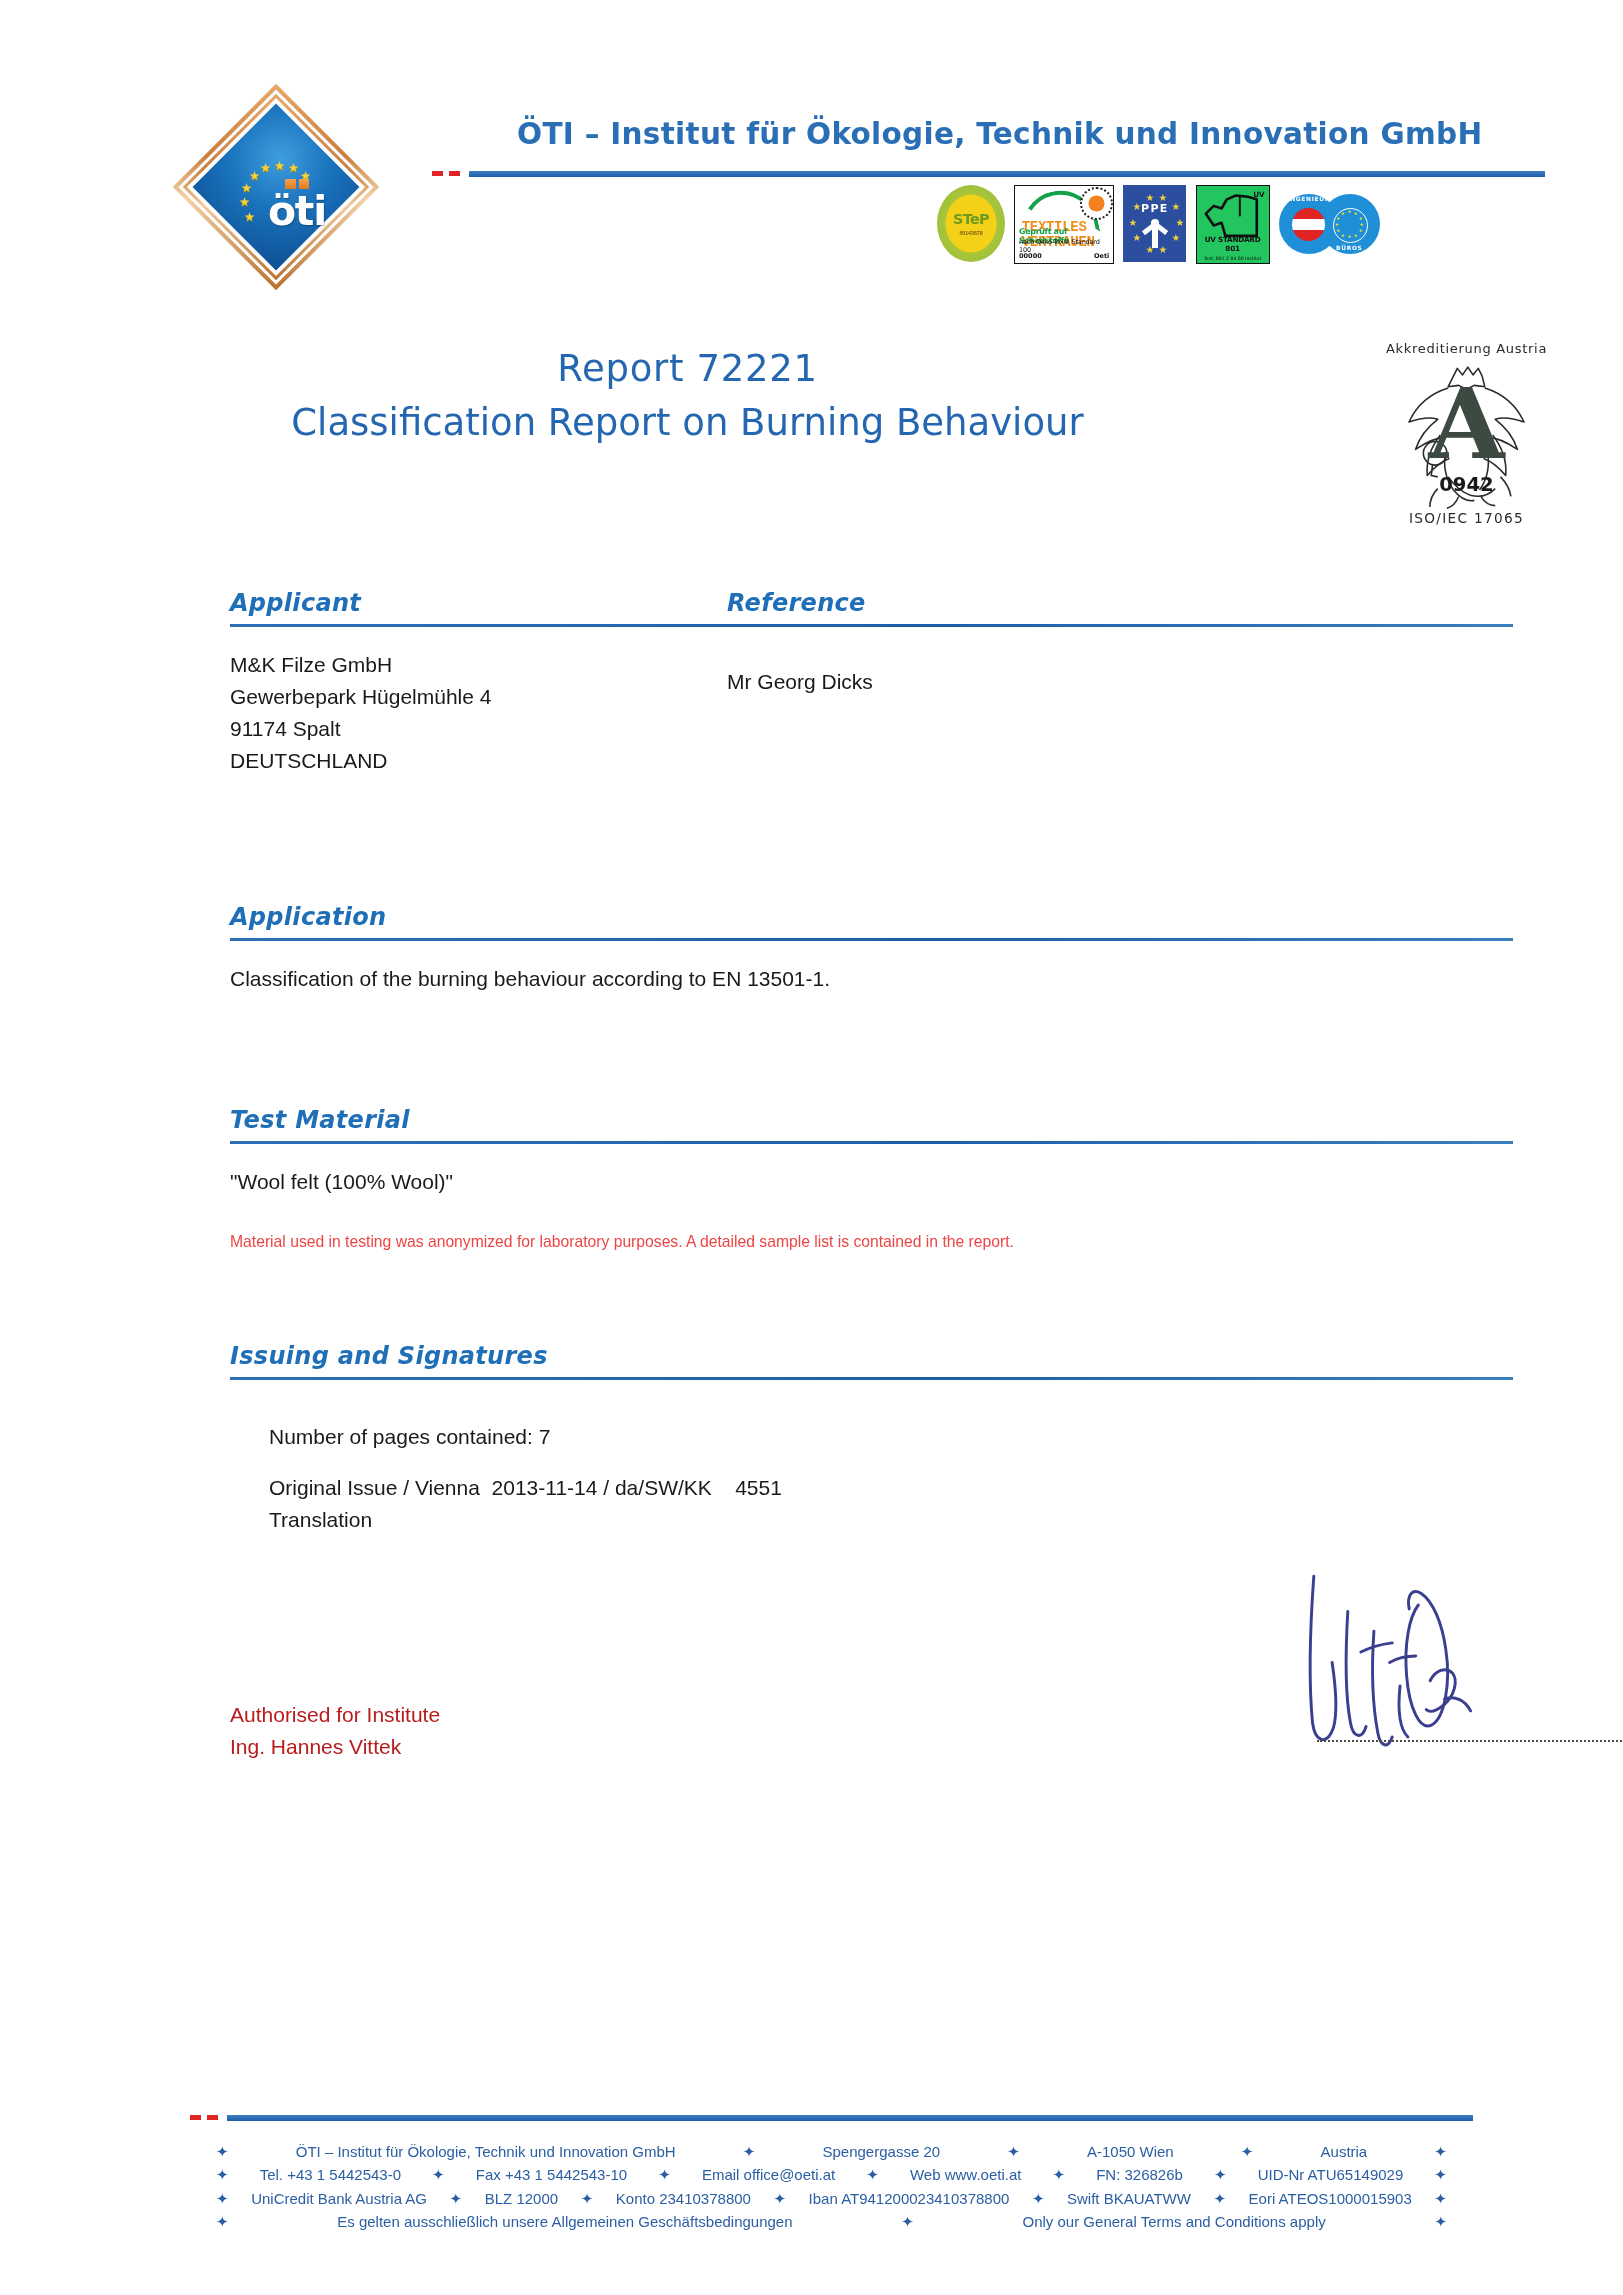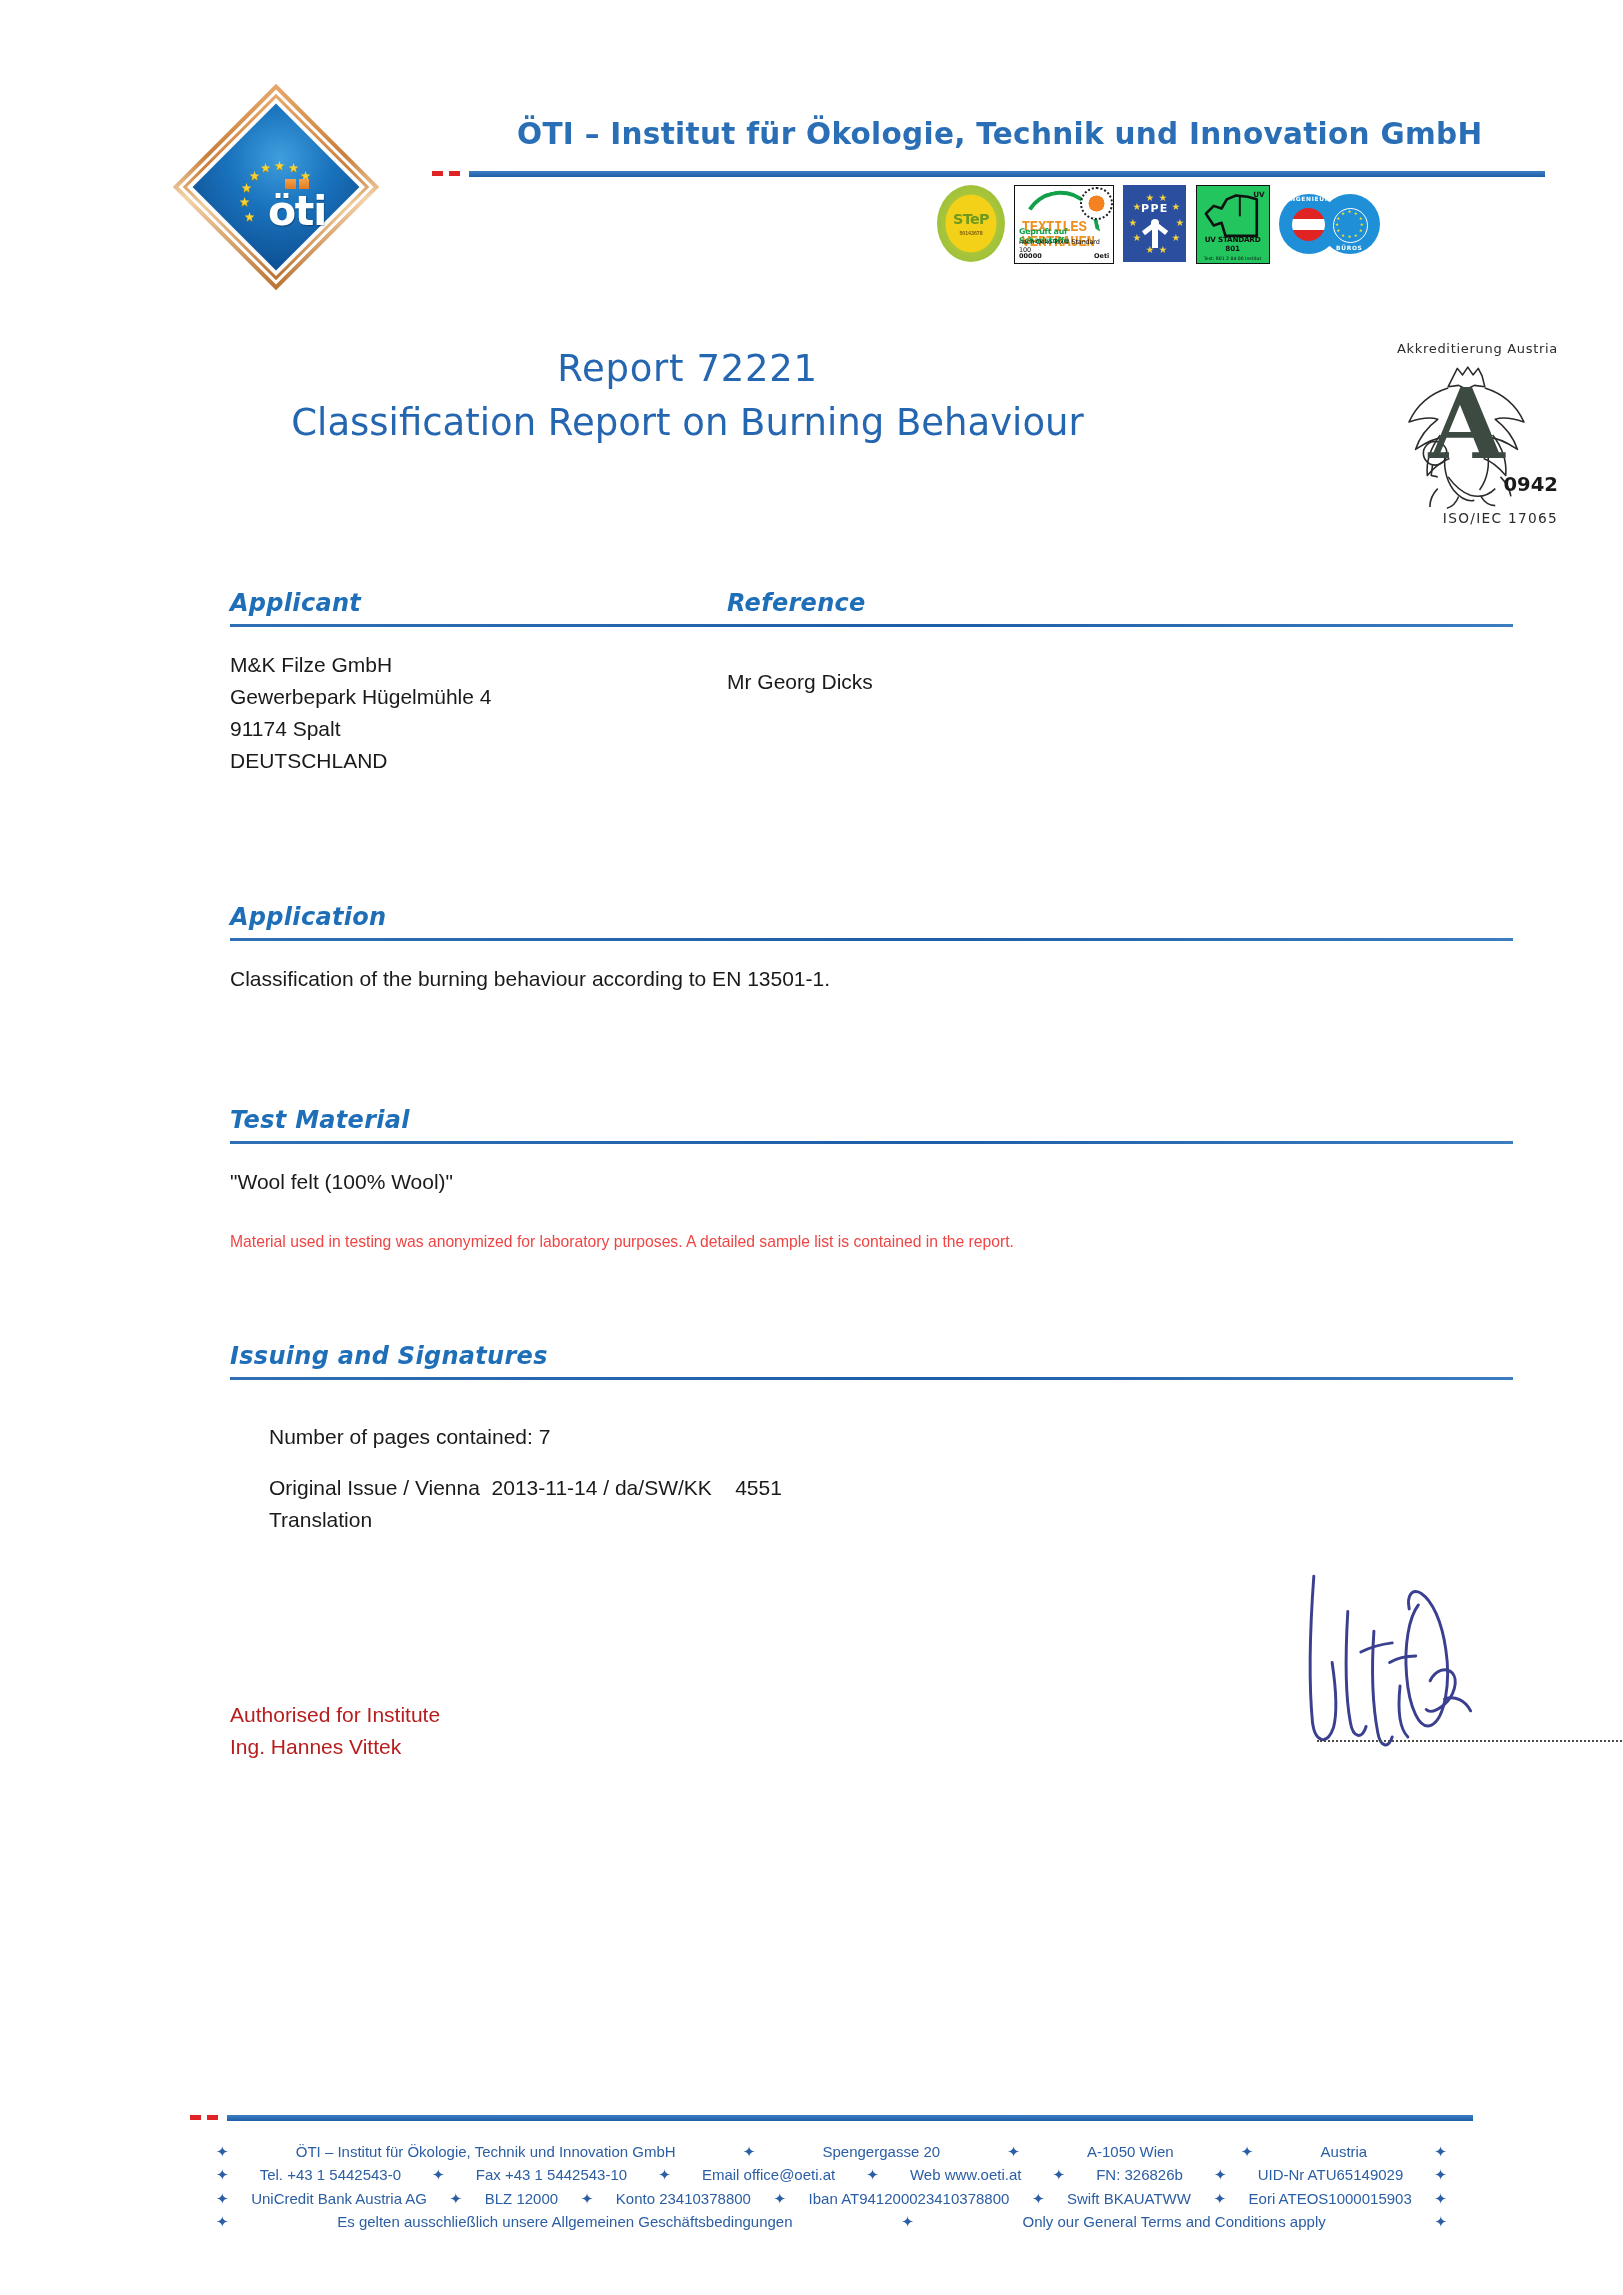--- a/index.html
+++ b/index.html
@@ -277,33 +277,33 @@
 
   
   .accred {
     position: absolute;
     left: 1375px;
     top: 337px;
     width: 183px;
     height: 190px;
   }
   .accred-arc-top, .accred-arc-bot {
-    position: absolute; left: 0; right: 0; text-align: right;
+    position: absolute; left: 0; right: 0; text-align: center;
     font-family: "DejaVu Sans", sans-serif; font-size: 13px; color: #2b2b2b;
     letter-spacing: 0.7px;
   }
   .accred-arc-top { top: 3.9px; }
   .accred-arc-bot { bottom: 1.3px; font-size: 13.7px; letter-spacing: 1.3px; }
   .accred-A {
     position: absolute; left: 0; right: 0; top: 38px; text-align: center;
     font-family: "DejaVu Serif", serif; font-weight: bold; font-size: 98px;
     line-height: 1; color: #3d4a42;
   }
   .accred-num {
-    position: absolute; left: 0; right: 0; bottom: 31px; text-align: right;
+    position: absolute; left: 0; right: 0; bottom: 31px; text-align: center;
     font-family: "DejaVu Sans", sans-serif; font-weight: bold; font-size: 19.6px; color: #1a1a1a;
   }
   .accred-eagle { position: absolute; inset: 0; }
 
   
   .section { position: absolute; left: 230px; width: 1283px; }
   .sec-head {
     font-family: "DejaVu Sans", sans-serif;
     font-weight: bold;
     font-style: italic;

